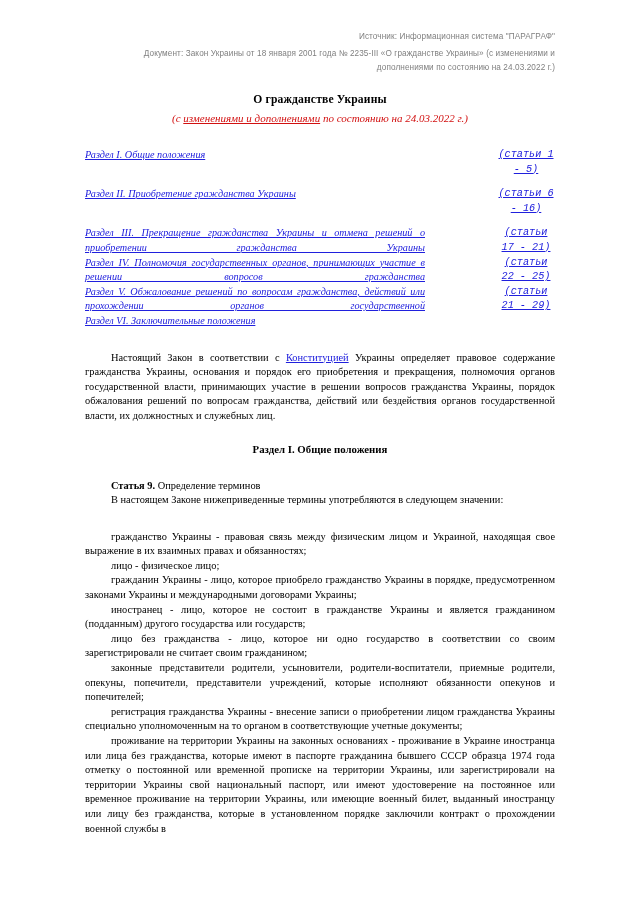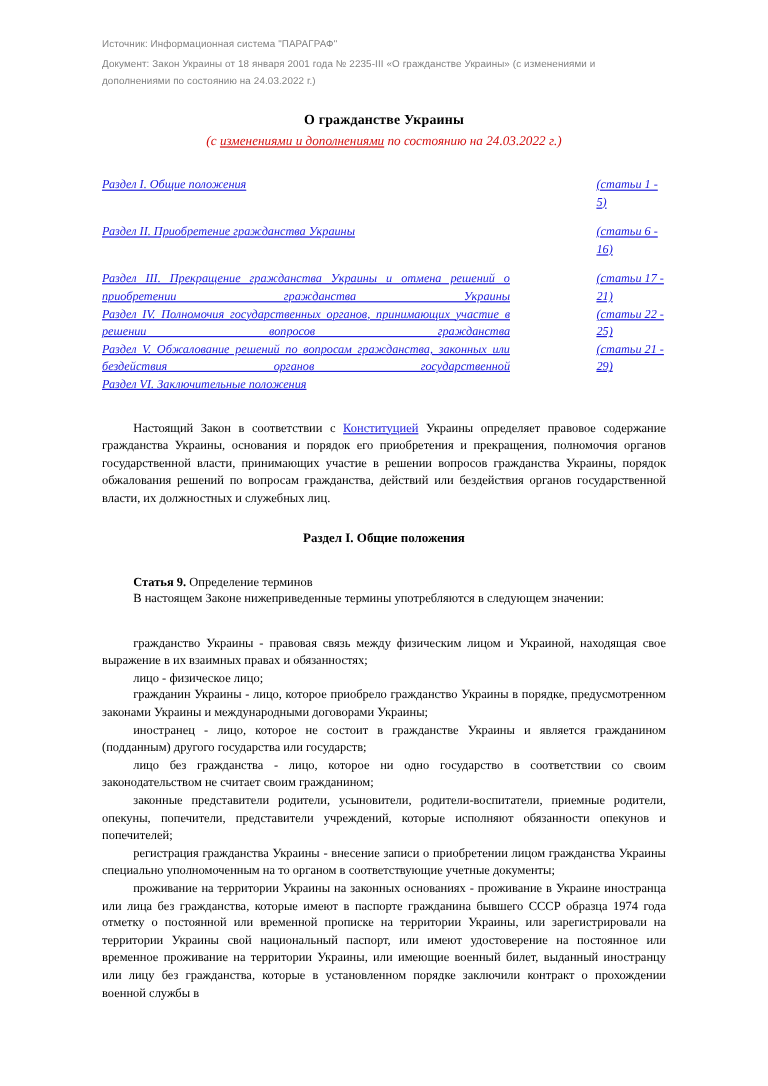--- a/index.html
+++ b/index.html
@@ -22,20 +22,21 @@
     box-sizing: border-box;
     padding: 30px 85px 0 85px;
   }
 
   
   .doc-header {
     font-family: "Liberation Sans", "DejaVu Sans", sans-serif;
     color: #808080;
     font-size: 8.2px;
     line-height: 14px;
+    text-align: right;
     margin: 0 0 0 0;
     letter-spacing: 0.1px;
   }
   .doc-header .source-line {
     margin-bottom: 3px;
   }
   .doc-header .document-line {
     display: block;
   }
 
@@ -85,23 +86,24 @@
     text-decoration: underline;
     padding-right: 10px;
     max-width: 340px;
   }
   .toc-title.nostretch {
     text-align-last: left;
   }
   .toc-pages {
     flex: 0 0 auto;
     width: 58px;
-    text-align: left;
+    text-align: center;
     text-decoration: underline;
     white-space: normal;
+    font-family: Liberation Mono, monospace;
   }
 
   
   .body-text {
     margin-top: 22px;
     font-size: 10.4px;
     line-height: 14.6px;
     text-align: justify;
   }
   .body-text p {
@@ -166,21 +168,21 @@
       <span class="toc-title">Раздел III. Прекращение гражданства Украины и отмена решений о приобретении гражданства Украины</span>
       <span class="toc-pages">(статьи 17 - 21)</span>
     </div>
 
     <div class="toc-row">
       <span class="toc-title">Раздел IV. Полномочия государственных органов, принимающих участие в решении вопросов гражданства</span>
       <span class="toc-pages">(статьи 22 - 25)</span>
     </div>
 
     <div class="toc-row">
-      <span class="toc-title">Раздел V. Обжалование решений по вопросам гражданства, законных или бездействия органов государственной</span>
+      <span class="toc-title">Раздел V. Обжалование решений по вопросам гражданства, действий или прохождении органов государственной</span>
       <span class="toc-pages">(статьи 21 - 29)</span>
     </div>
 
     <div class="toc-row">
       <span class="toc-title nostretch">Раздел VI. Заключительные положения</span>
       <span class="toc-pages"></span>
     </div>
 
   </div>
 
@@ -193,19 +195,19 @@
   <div class="body-text">
     <p class="article-para"><span class="article-label">Статья 9.</span><span> Определение терминов</span></p>
     <p>В настоящем Законе нижеприведенные термины употребляются в следующем значении:</p>
   </div>
 
   <div class="body-text defs">
     <p>гражданство Украины - правовая связь между физическим лицом и Украиной, находящая свое выражение в их взаимных правах и обязанностях;</p>
     <p>лицо - физическое лицо;</p>
     <p>гражданин Украины - лицо, которое приобрело гражданство Украины в порядке, предусмотренном законами Украины и международными договорами Украины;</p>
     <p>иностранец - лицо, которое не состоит в гражданстве Украины и является гражданином (подданным) другого государства или государств;</p>
-    <p>лицо без гражданства - лицо, которое ни одно государство в соответствии со своим законодательством не считает своим гражданином;</p>
+    <p>лицо без гражданства - лицо, которое ни одно государство в соответствии со своим зарегистрировали не считает своим гражданином;</p>
     <p>законные представители родители, усыновители, родители-воспитатели, приемные родители, опекуны, попечители, представители учреждений, которые исполняют обязанности опекунов и попечителей;</p>
     <p>регистрация гражданства Украины - внесение записи о приобретении лицом гражданства Украины специально уполномоченным на то органом в соответствующие учетные документы;</p>
     <p>проживание на территории Украины на законных основаниях - проживание в Украине иностранца или лица без гражданства, которые имеют в паспорте гражданина бывшего СССР образца 1974 года отметку о постоянной или временной прописке на территории Украины, или зарегистрировали на территории Украины свой национальный паспорт, или имеют удостоверение на постоянное или временное проживание на территории Украины, или имеющие военный билет, выданный иностранцу или лицу без гражданства, которые в установленном порядке заключили контракт о прохождении военной службы в</p>
   </div>
 
 </div>
 
 </body></html>

